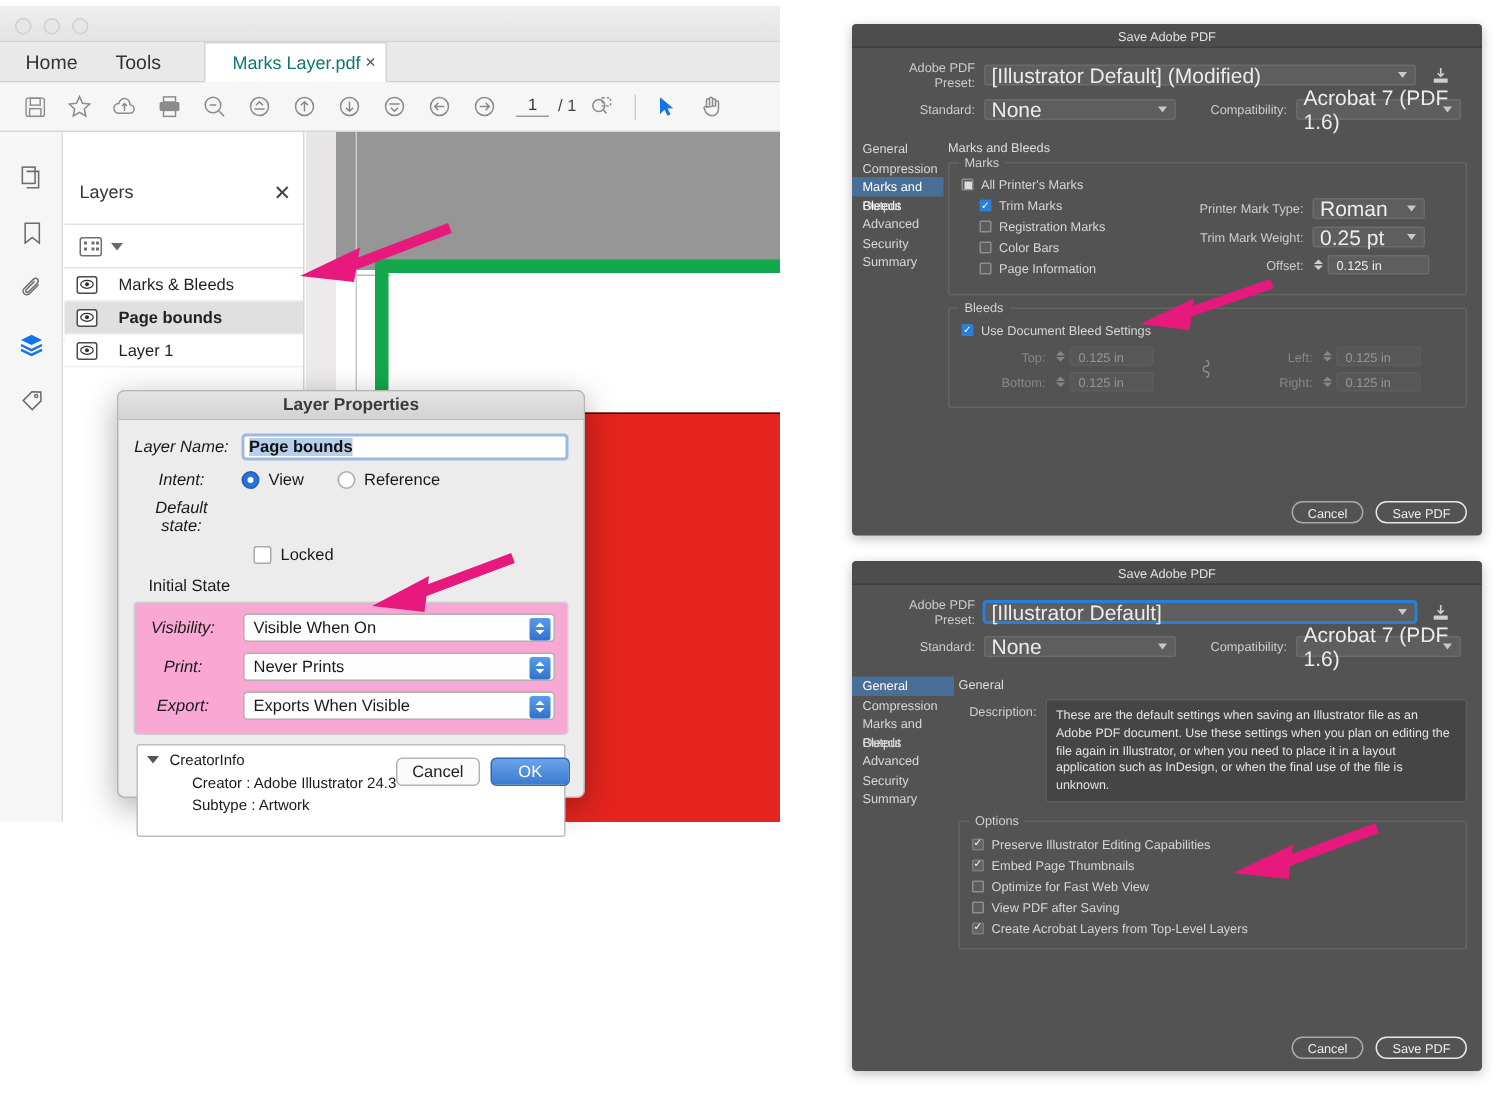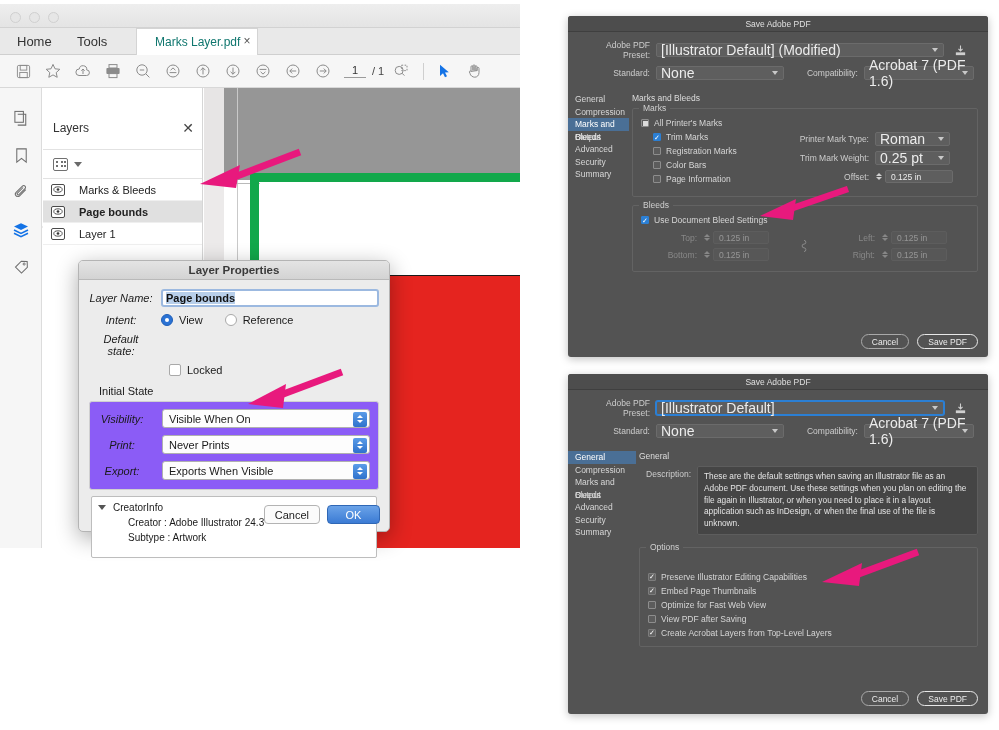--- a/index.html
+++ b/index.html
@@ -213,21 +213,21 @@
     border-right: 3px solid transparent;
   }
   .stepper i.up { border-bottom: 3px solid #fff; }
   .stepper i.dn { border-top: 3px solid #fff; }
   .chk {
     width: 12px; height: 12px; background: #fff; border: 1px solid #a9a9a9;
     border-radius: 2px; display: inline-block; flex: none; margin-right: 6px;
   }
   .sec-label { font-size: 11px; margin: 2px 0 4px 10px; }
   .sunken {
-    background: #8b5cf6; border: 1px solid #d0d0d0; border-radius: 3px;
+    background: #f9a8d4; border: 1px solid #d0d0d0; border-radius: 3px;
     padding: 7px 8px 2px 0;
   }
   .infobox {
     background: #fff; border: 1px solid #bdbdbd; border-radius: 2px;
     height: 62px; margin: 6px 2px 0 2px; padding: 5px 6px;
     font-size: 10px; color: #1a1a1a;
   }
   .tri { display: inline-block; width: 0; height: 0;
          border-left: 4px solid transparent; border-right: 4px solid transparent;
          border-top: 5px solid #555; margin-right: 7px; vertical-align: 1px; }
@@ -828,21 +828,21 @@
       </div>
 
       <div class="sap-content">
         <div class="pane-title">General</div>
 
         <div style="display:flex; align-items:flex-start; margin-bottom:12px">
           <span class="plabel" style="width:58px; padding-top:3px">Description:</span>
           <span class="descbox" style="flex:1">These are the default settings when saving an Illustrator file as an Adobe PDF document. Use these settings when you plan on editing the file again in Illustrator, or when you need to place it in a layout application such as InDesign, or when the final use of the file is unknown.</span>
         </div>
 
-        <div class="group" style="padding-top:24px; padding-bottom:4px">
+        <div class="group" style="padding-top:10px; padding-bottom:4px">
           <span class="group-lbl">Options</span>
           <div class="cbrow">
             <span class="cb on grey"></span>
             <span>Preserve Illustrator Editing Capabilities</span>
           </div>
           <div class="cbrow">
             <span class="cb on grey"></span>
             <span>Embed Page Thumbnails</span>
           </div>
           <div class="cbrow">

